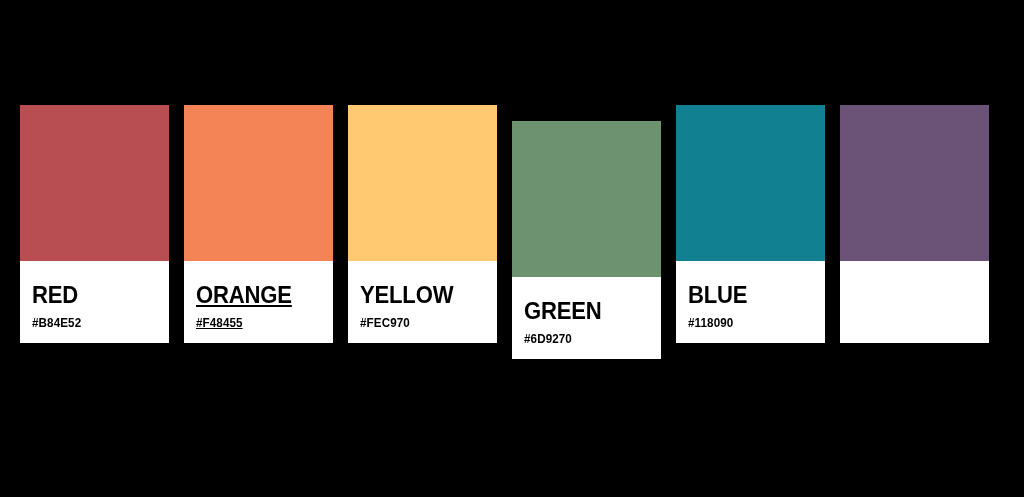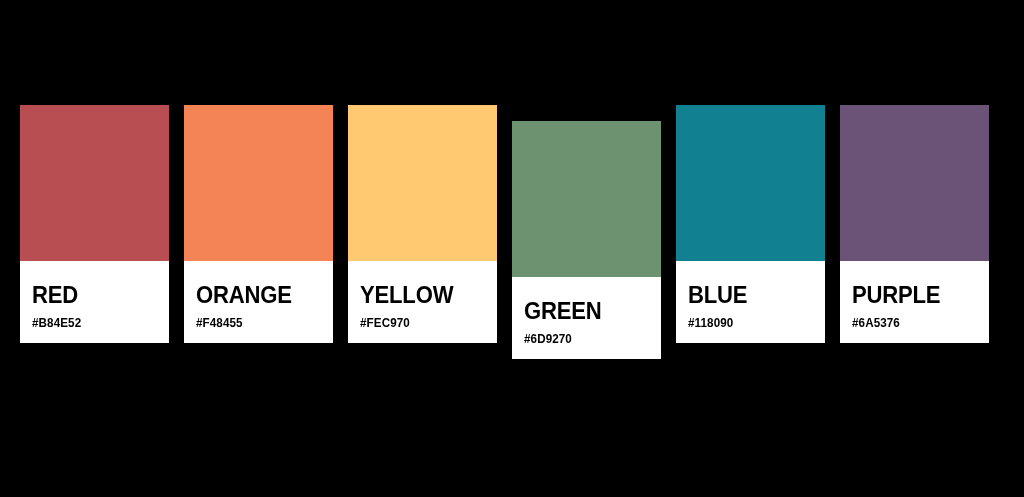--- a/index.html
+++ b/index.html
@@ -90,21 +90,21 @@
 <div id="palette-board">
 
   <div class="swatch-card" style="background-color: rgb(255, 255, 255);">
     <div class="swatch-color" style="background-color: rgb(184, 78, 82);"></div>
     <div class="swatch-label-area">
       <div class="swatch-name">RED</div>
       <div class="swatch-hex">#B84E52</div>
     </div>
   </div>
 
-  <div class="swatch-card" style="background-color: rgb(255, 255, 255);">
+  <div class="swatch-card" style="background-color: rgb(255, 255, 255); text-decoration: underline;">
     <div class="swatch-color" style="background-color: rgb(244, 132, 85);"></div>
     <div class="swatch-label-area">
       <div class="swatch-name">ORANGE</div>
       <div class="swatch-hex">#F48455</div>
     </div>
   </div>
 
   <div class="swatch-card" style="background-color: #ef4444;">
     <div class="swatch-color" style="background-color: rgb(254, 201, 112);"></div>
     <div class="swatch-label-area">
@@ -124,19 +124,15 @@
   <div class="swatch-card" style="background-color: #fde047;">
     <div class="swatch-color" style="background-color: rgb(17, 128, 144);"></div>
     <div class="swatch-label-area">
       <div class="swatch-name">BLUE</div>
       <div class="swatch-hex">#118090</div>
     </div>
   </div>
 
   <div class="swatch-card" style="background-color: rgb(255, 255, 255);">
     <div class="swatch-color" style="background-color: rgb(106, 83, 118);"></div>
-    <div class="swatch-label-area">
-      <div class="swatch-name">PURPLE</div>
-      <div class="swatch-hex">#6A5376</div>
-    </div>
   </div>
 
 </div>
 
 </body></html>

